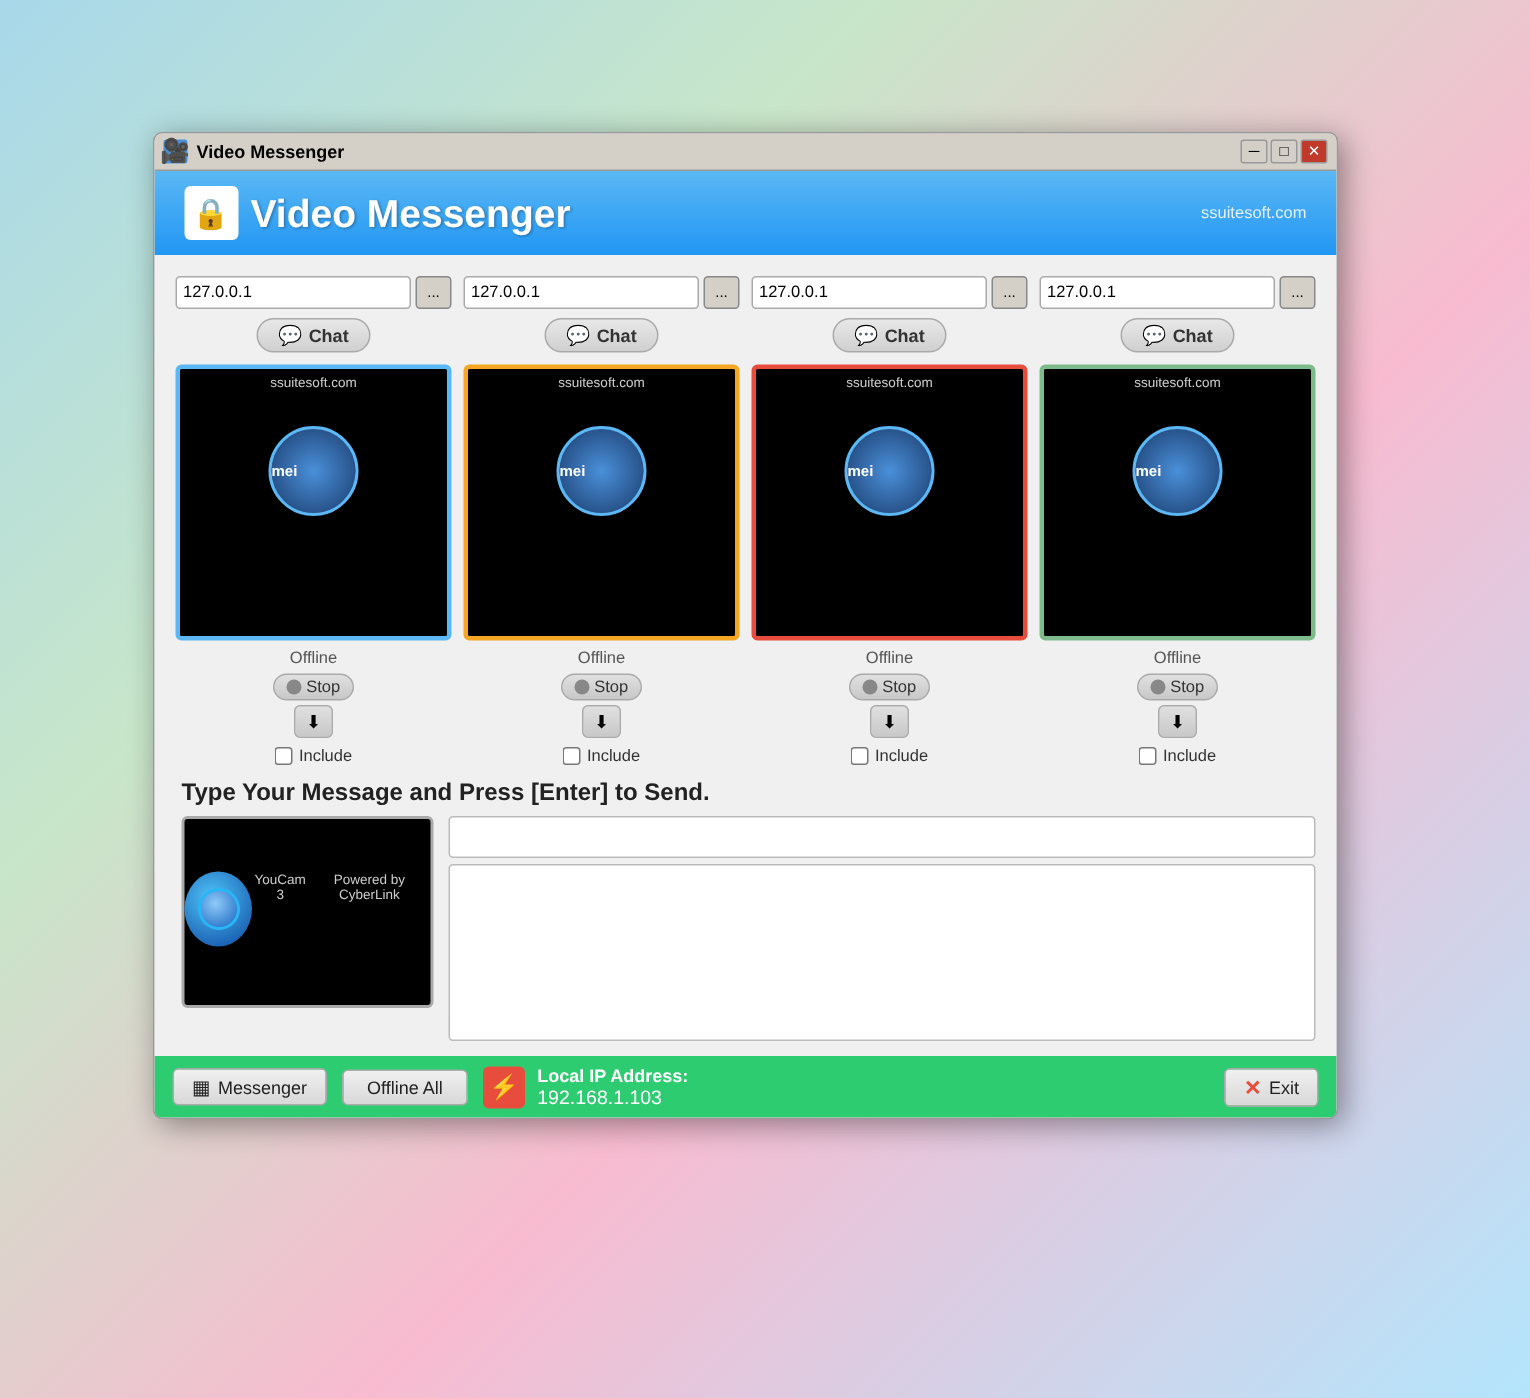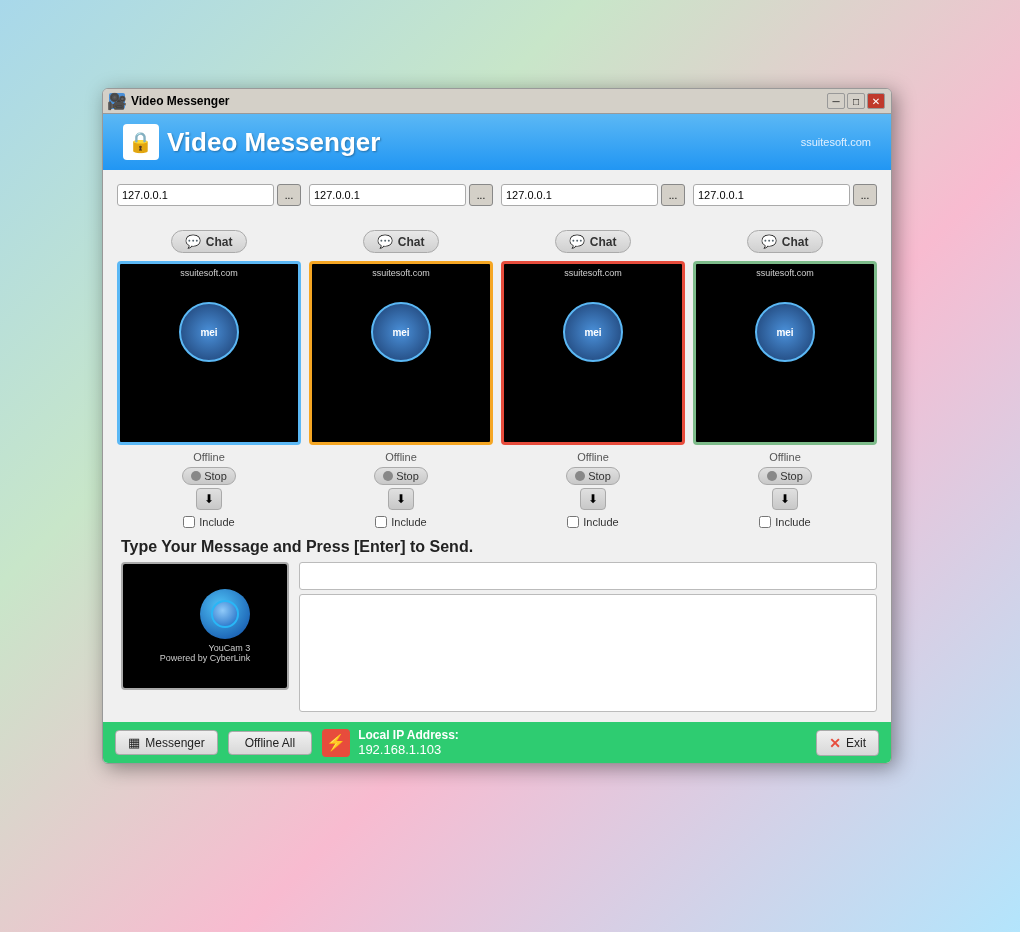--- a/index.html
+++ b/index.html
@@ -130,21 +130,21 @@
       display: flex;
       flex-direction: column;
       align-items: center;
       gap: 4px;
     }
 
     .ip-row {
       display: flex;
       width: 100%;
       gap: 3px;
-      margin-bottom: 20px;
+      margin-bottom: 2px;
     }
 
     .ip-input {
       flex: 1;
       height: 22px;
       border: 1px solid #aaa;
       border-radius: 3px;
       padding: 0 4px;
       font-size: 11px;
       background: white;
@@ -207,21 +207,20 @@
       opacity: 0.8;
     }
 
     .video-logo {
       width: 60px;
       height: 60px;
       background: radial-gradient(circle, #4a90d9, #1a3a6b);
       border-radius: 50%;
       display: flex;
       align-items: center;
-      justify-content: center;
       margin-top: 20px;
       border: 2px solid #5bb8f5;
     }
 
     .video-logo-text {
       color: white;
       font-size: 10px;
       font-weight: bold;
     }
 
@@ -317,22 +316,22 @@
       flex-shrink: 0;
       display: flex;
       flex-direction: column;
       align-items: center;
       justify-content: center;
       color: white;
     }
 
     .youcam-logo {
       display: flex;
-      flex-direction: column;
-      align-items: flex-end;
+      flex-direction: row;
+      align-items: flex-start;
     }
 
     .youcam-icon {
       width: 50px;
       height: 50px;
       background: radial-gradient(circle at 40% 35%, #4fc3f7, #0d47a1);
       border-radius: 50%;
       display: flex;
       align-items: center;
       justify-content: center;

